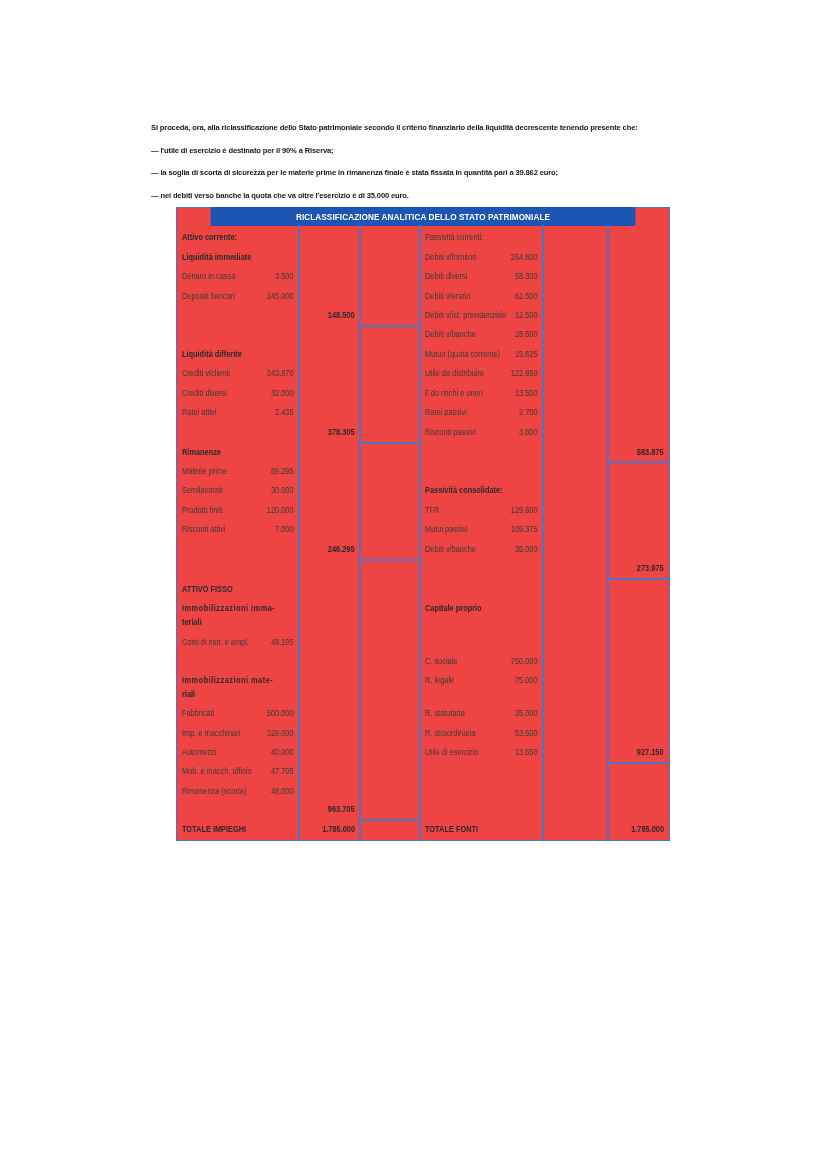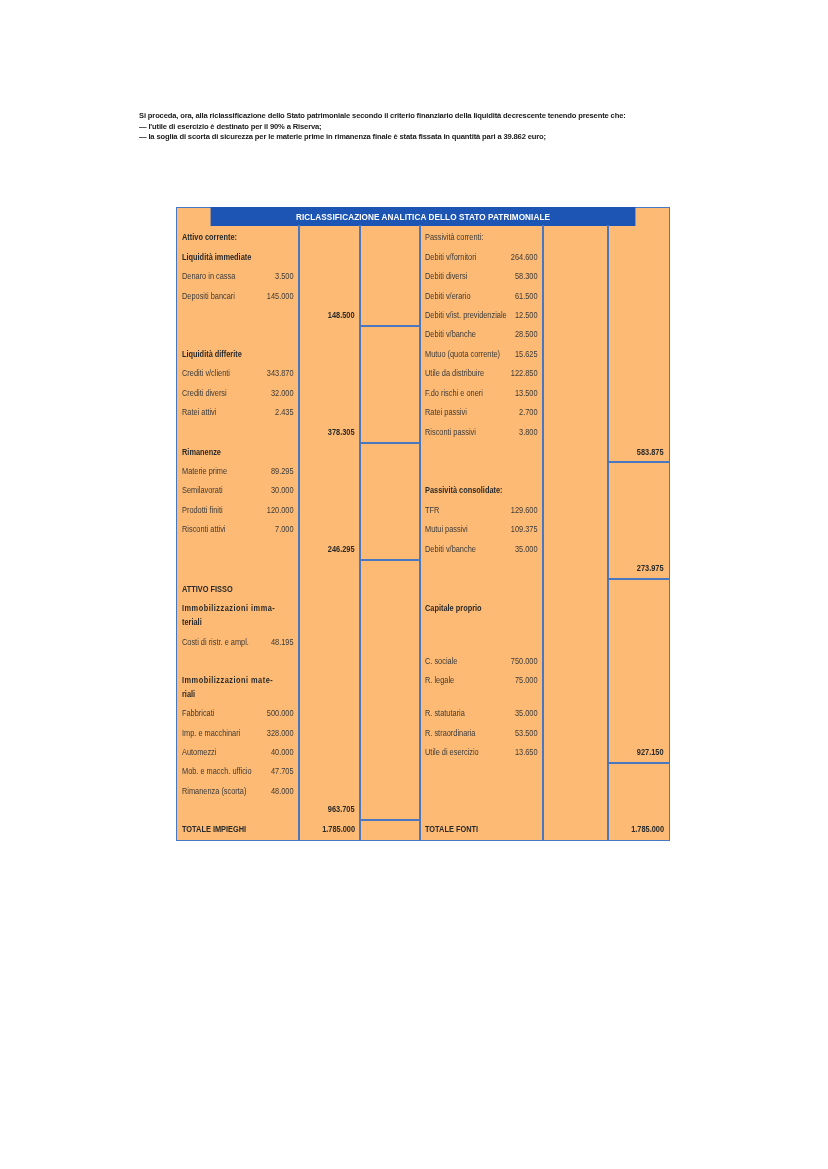--- a/index.html
+++ b/index.html
@@ -2,24 +2,24 @@
 <html><head>
 <meta charset="utf-8">
 <style>
   html, body { margin: 0; padding: 0; background: #ffffff; }
   body { width: 828px; height: 1169px; position: relative; overflow: hidden; }
   .intro {
     position: absolute; left: 139px; top: 111px; width: 560px;
     font-family: "Liberation Sans", sans-serif; font-size: 7.6px; line-height: 10.6px;
     color: #1a1a1a; font-weight: bold; letter-spacing: -0.15px;
   }
-  .intro p { margin: 0; }
+  .intro p { margin: 12px; }
   .table {
     position: absolute; left: 176px; top: 207px; width: 494px; height: 634px;
-    border: 1.5px solid #4a78c0; box-sizing: border-box; background: #fdba74;
+    border: 1.5px solid #4a78c0; box-sizing: border-box; background: #ef4444;
   }
   .thead {
     position: absolute; left: -1.5px; top: -1.5px; width: 494px; height: 19px;
     background: #1d55b5; color: #fff; text-align: center;
     font-family: "Liberation Sans", sans-serif; font-weight: bold; font-size: 9.5px;
     line-height: 19px; letter-spacing: 0.1px; transform: scaleX(0.86); transform-origin: center;
   }
   .vline { position: absolute; top: 17px; bottom: 0; width: 1.5px; background: #4a78c0; }
   .hline { position: absolute; height: 1.5px; background: #4a78c0; }
   .cell {
@@ -35,20 +35,21 @@
   }
   .num.bold { font-weight: bold; color: #2a2a2a; }
 </style>
 </head>
 <body>
 
 <div class="intro">
   <p>Si proceda, ora, alla riclassificazione dello Stato patrimoniale secondo il criterio finanziario della liquidità decrescente tenendo presente che:</p>
   <p>— l'utile di esercizio è destinato per il 90% a Riserva;</p>
   <p>— la soglia di scorta di sicurezza per le materie prime in rimanenza finale è stata fissata in quantità pari a 39.862 euro;</p>
+  <p>— nei debiti verso banche la quota che va oltre l'esercizio è di 35.000 euro.</p>
 </div>
 
 <div class="table">
   <div class="thead">RICLASSIFICAZIONE ANALITICA DELLO STATO PATRIMONIALE</div>
 
   <div class="vline" style="left:121px"></div>
   <div class="vline" style="left:182px"></div>
   <div class="vline" style="left:242px"></div>
   <div class="vline" style="left:365px"></div>
   <div class="vline" style="left:430px"></div>

